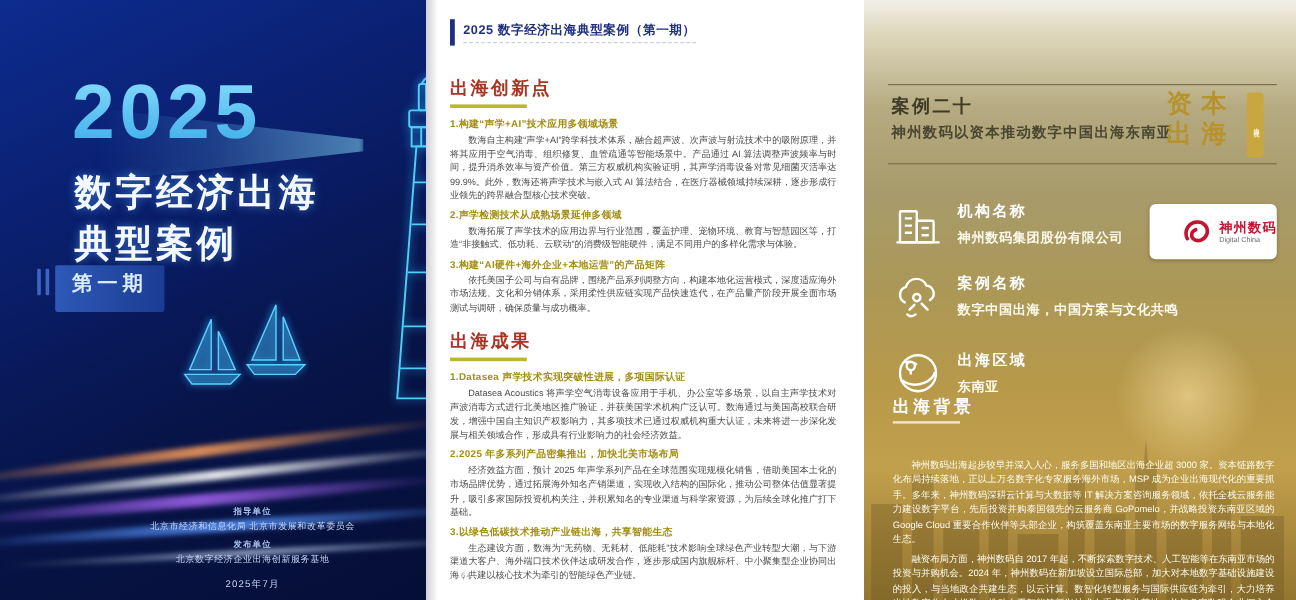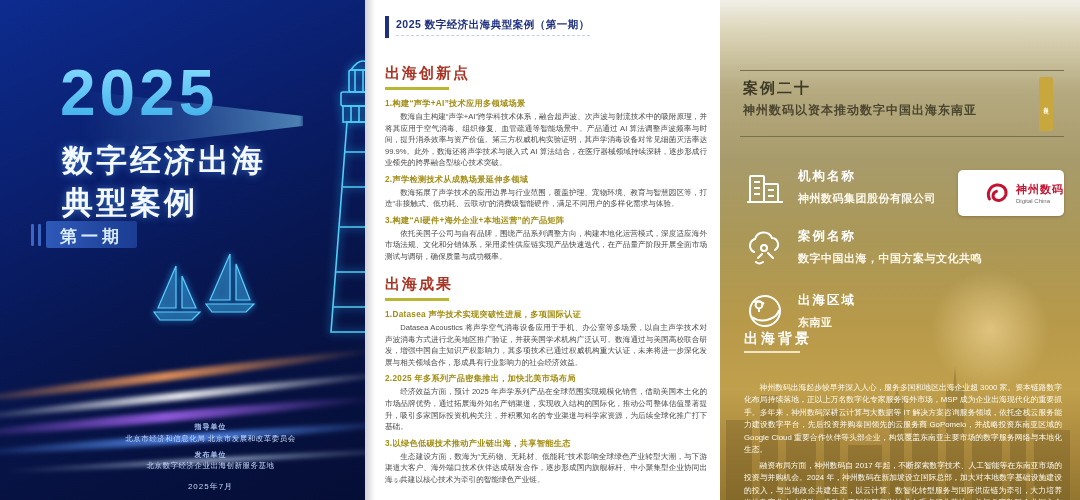--- a/index.html
+++ b/index.html
@@ -7,36 +7,36 @@
   #stage { position:relative; width:1080px; height:500px; background:#ffffff; }
 
   
   .cover { position:absolute; left:0; top:0; width:421px; height:500px; overflow:hidden;
     background:linear-gradient(155deg,#0d2c8f 0%,#0a1f6e 30%,#071448 62%,#050d33 100%); }
   .cover-year { position:absolute; left:60px; top:56px; font-size:64px; font-weight:bold; letter-spacing:4px;
     background:linear-gradient(180deg,#8fe0ff 0%,#35a9e8 100%); -webkit-background-clip:text; background-clip:text; color:transparent; }
   .cover-t1 { position:absolute; left:62px; top:140px; font-size:31px; font-weight:bold; color:#f4f9ff; letter-spacing:3px; text-shadow:0 0 8px rgba(90,170,255,.6); }
   .cover-t2 { position:absolute; left:62px; top:182px; font-size:31px; font-weight:bold; color:#f4f9ff; letter-spacing:3px; text-shadow:0 0 8px rgba(90,170,255,.6); }
   .issue-bars span { position:absolute; width:3px; height:22px; background:#3c66c2; border-radius:1px; }
-  .issue-badge { position:absolute; left:46px; top:221px; padding:4px 14px 0 14px; font-size:17px; font-weight:bold;
+  .issue-badge { position:absolute; left:46px; top:221px; padding:4px 14px 12px 14px; font-size:17px; font-weight:bold;
     color:#d9ecff; letter-spacing:4px; background:linear-gradient(90deg,#2e59b8 0%,#1b3c92 100%); border-radius:2px; }
   .beam { position:absolute; left:78px; top:90px; width:225px; height:62px; opacity:.55; filter:blur(2px);
     background:linear-gradient(270deg, rgba(140,225,255,.95) 0%, rgba(120,200,255,.35) 55%, rgba(120,200,255,0) 100%);
     clip-path:polygon(100% 42%,100% 58%,0 100%,0 0); }
   .lh-svg { position:absolute; right:-2px; top:42px; }
   .boat-svg { position:absolute; left:138px; top:248px; }
   .streak { position:absolute; border-radius:50%; filter:blur(2px); }
   .cover-footer { position:absolute; left:0; right:0; top:422px; text-align:center; line-height:1.5; }
   .cf-label { font-size:7px; font-weight:bold; color:#aac2f0; letter-spacing:1px; }
   .cf-org { font-size:7.5px; color:#c6d6f5; letter-spacing:.5px; }
   .cf-date { font-size:8px; color:#c6d6f5; margin-top:9px; letter-spacing:1px; }
   .cf-gap { height:6px; }
 
   
-  .midpage { position:absolute; left:355px; top:0; width:365px; height:500px; background:#ffffff;margin-left:10px; }
+  .midpage { position:absolute; left:355px; top:0; width:365px; height:500px; background:#ffffff; }
   .midpage::before { content:""; position:absolute; left:0; top:0; bottom:0; width:10px;
     background:linear-gradient(90deg, rgba(0,0,30,.18), rgba(0,0,30,0)); }
   .mid-header { position:absolute; left:20px; top:16px; display:flex; align-items:center; }
   .mid-header-bar { width:4px; height:22px; background:#1d2f7e; margin-right:7px; }
   .mid-header-text { font-size:10.5px; font-weight:bold; color:#1d2f7e; letter-spacing:.5px;
     border-bottom:1px dashed #c9cfe2; padding-bottom:3px; }
   .mid-body { position:absolute; left:20px; top:64px; width:322px; }
   .sec-h { font-size:15px; font-weight:bold; color:#aa3424; letter-spacing:2px; }
   .sec-h-bar { width:64px; height:3px; background:#b9b634; margin:4px 0 8px 0; }
   .sec-item-sub { font-size:8.2px; font-weight:bold; color:#a38d13; margin-top:5px; letter-spacing:.3px; }
@@ -187,20 +187,24 @@
           <rect x="290" y="58" width="16" height="92"></rect>
         <rect x="314" y="80" width="36" height="70"></rect>
         <polygon points="233,38 235,16 237,38"></polygon>
           <polygon points="175,50 177,32 179,50"></polygon>
       </g>
     </svg>
 
     <div class="rp-line" style="top:70px;"></div>
     <div class="rp-case-no">案例二十</div>
     <div class="rp-case-title">神州数码以资本推动数字中国出海东南亚</div>
+    <div class="rp-badge">
+      <div>资本</div>
+      <div>出海</div>
+    </div>
     <div class="rp-tag">
       <span>出海模式</span>
     </div>
     <div class="rp-line" style="top:136px;"></div>
 
     <svg class="info-icon" style="top:166px;" width="42" height="42" viewBox="0 0 42 42">
       <g fill="none" stroke="#ffffff" stroke-width="2">
         <rect x="6" y="10" width="14" height="26" rx="1"></rect>
           <rect x="20" y="18" width="14" height="18" rx="1"></rect>
         <line x1="10" y1="16" x2="16" y2="16"></line>

